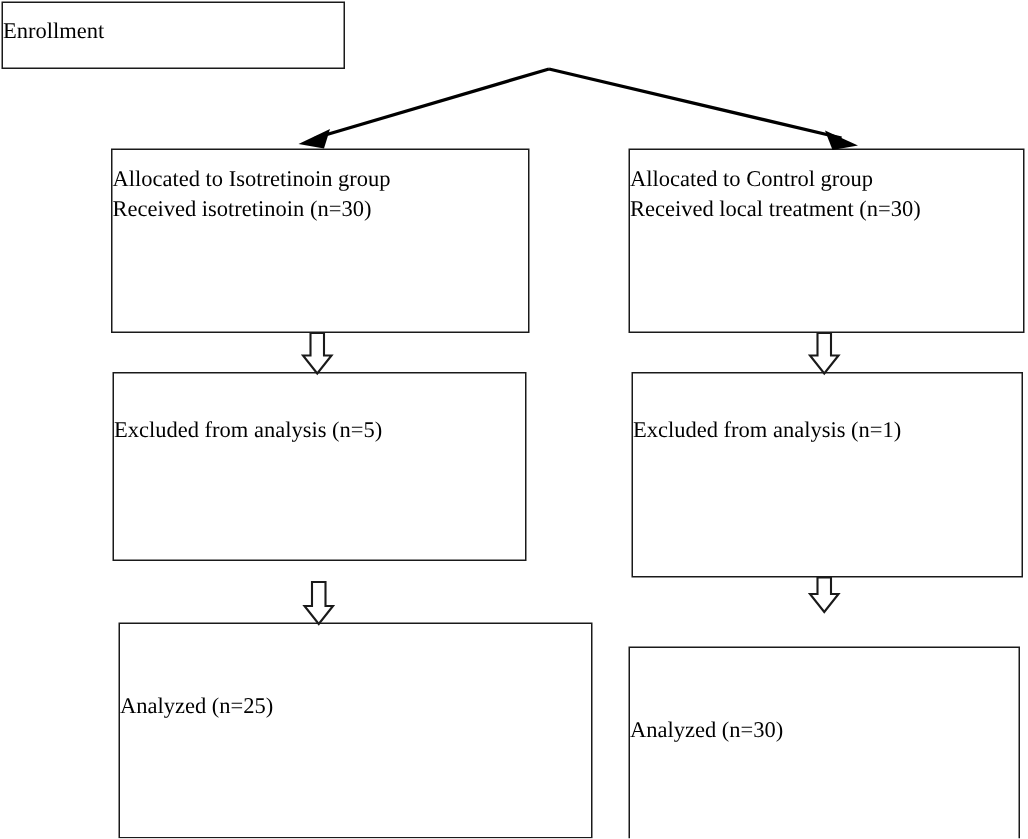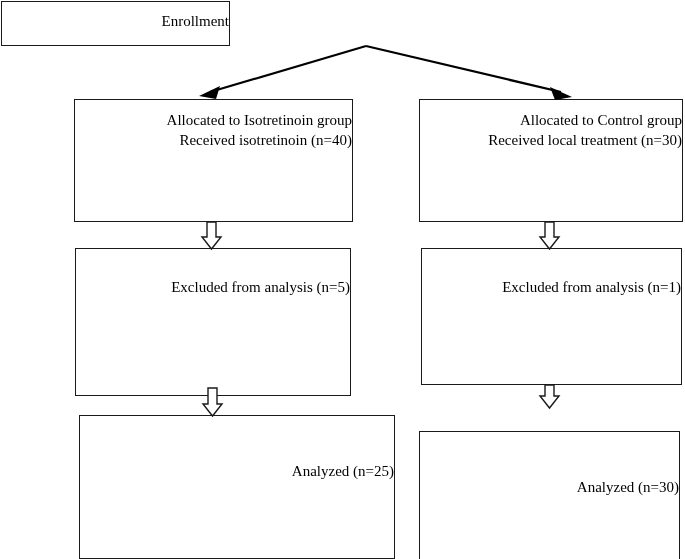--- a/index.html
+++ b/index.html
@@ -19,21 +19,21 @@
   .box {
     position: absolute;
     box-sizing: border-box;
     border: 1.6px solid #1a1a1a;
     background: #ffffff;
   }
   .box-text {
     position: absolute;
     left: 0;
     right: 0;
-    text-align: right;
+    text-align: left;
     color: #000000;
     font-size: 15px;
     line-height: 1.35;
     white-space: pre-line;
   }
   
   .t-enroll   { top: 9px; }
   .t-assessed { top: 8px; }
   .t-alloc    { top: 10px; }
   .t-excl     { top: 28px; }
@@ -68,29 +68,29 @@
 
 <div id="diagram">
 
   <div class="box" style="left:1px; top:1px; width:229px; height:45px;">
     <div class="box-text t-enroll">Enrollment</div>
   </div>
 
 
   <div class="box" style="left:74px; top:99px; width:279px; height:123px;">
     <div class="box-text t-alloc">Allocated to Isotretinoin group
-Received isotretinoin (n=40)</div>
+Received isotretinoin (n=30)</div>
   </div>
 
   <div class="box" style="left:419px; top:99px; width:264px; height:123px;">
     <div class="box-text t-alloc">Allocated to Control group
 Received local treatment (n=30)</div>
   </div>
 
-  <div class="box" style="left:75px; top:248px; width:276px; height:148px;">
+  <div class="box" style="left:75px; top:248px; width:276px; height:126px;">
     <div class="box-text t-excl">Excluded from analysis (n=5)</div>
   </div>
 
   <div class="box" style="left:421px; top:248px; width:261px; height:137px;">
     <div class="box-text t-excl">Excluded from analysis (n=1)</div>
   </div>
 
   <div class="box" style="left:79px; top:415px; width:316px; height:144px;">
     <div class="box-text t-analy">Analyzed (n=25)</div>
   </div>

